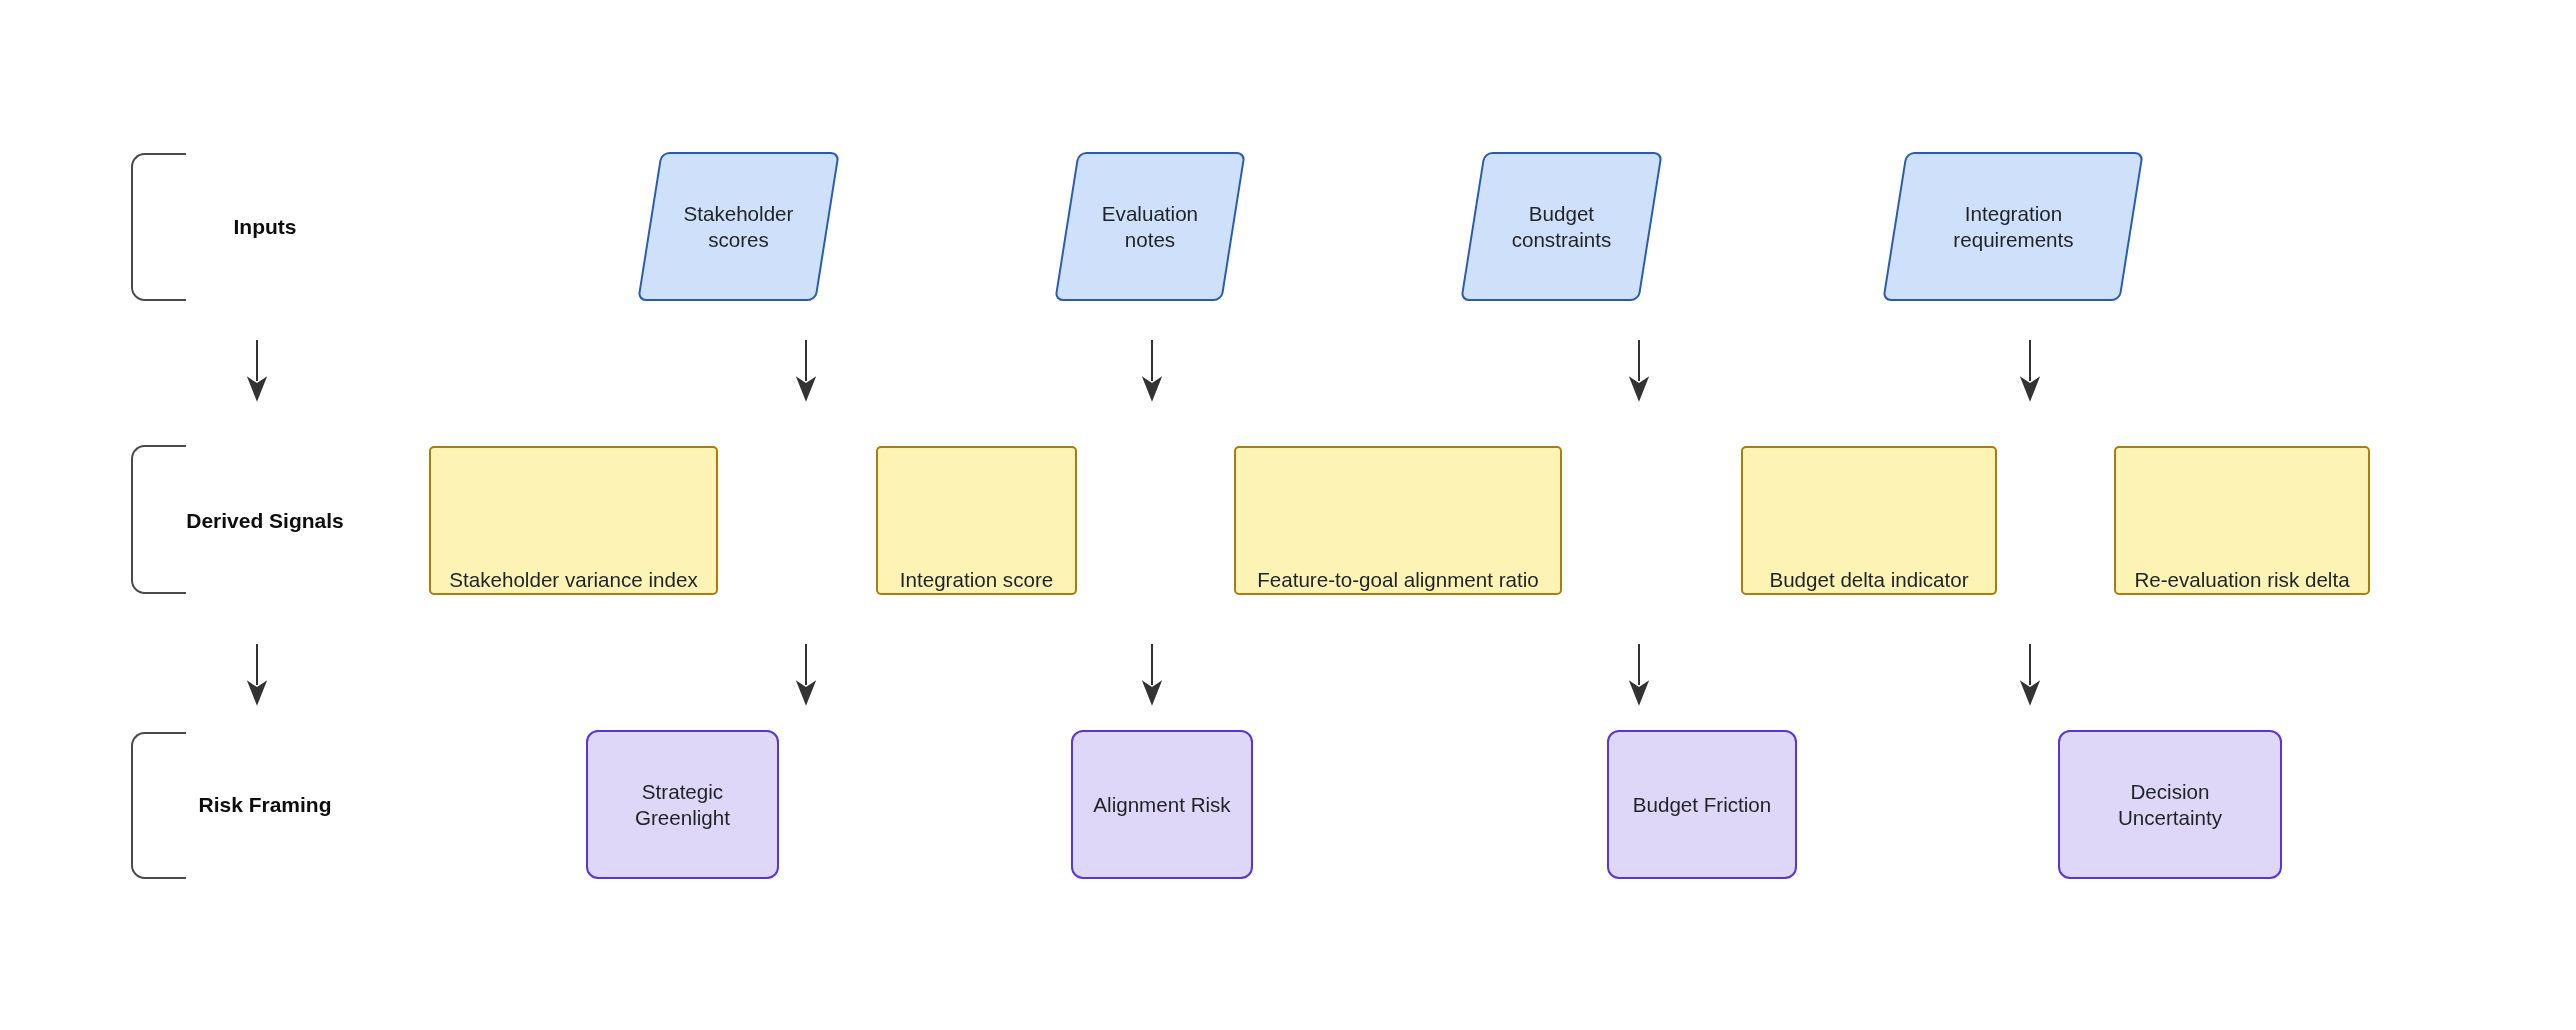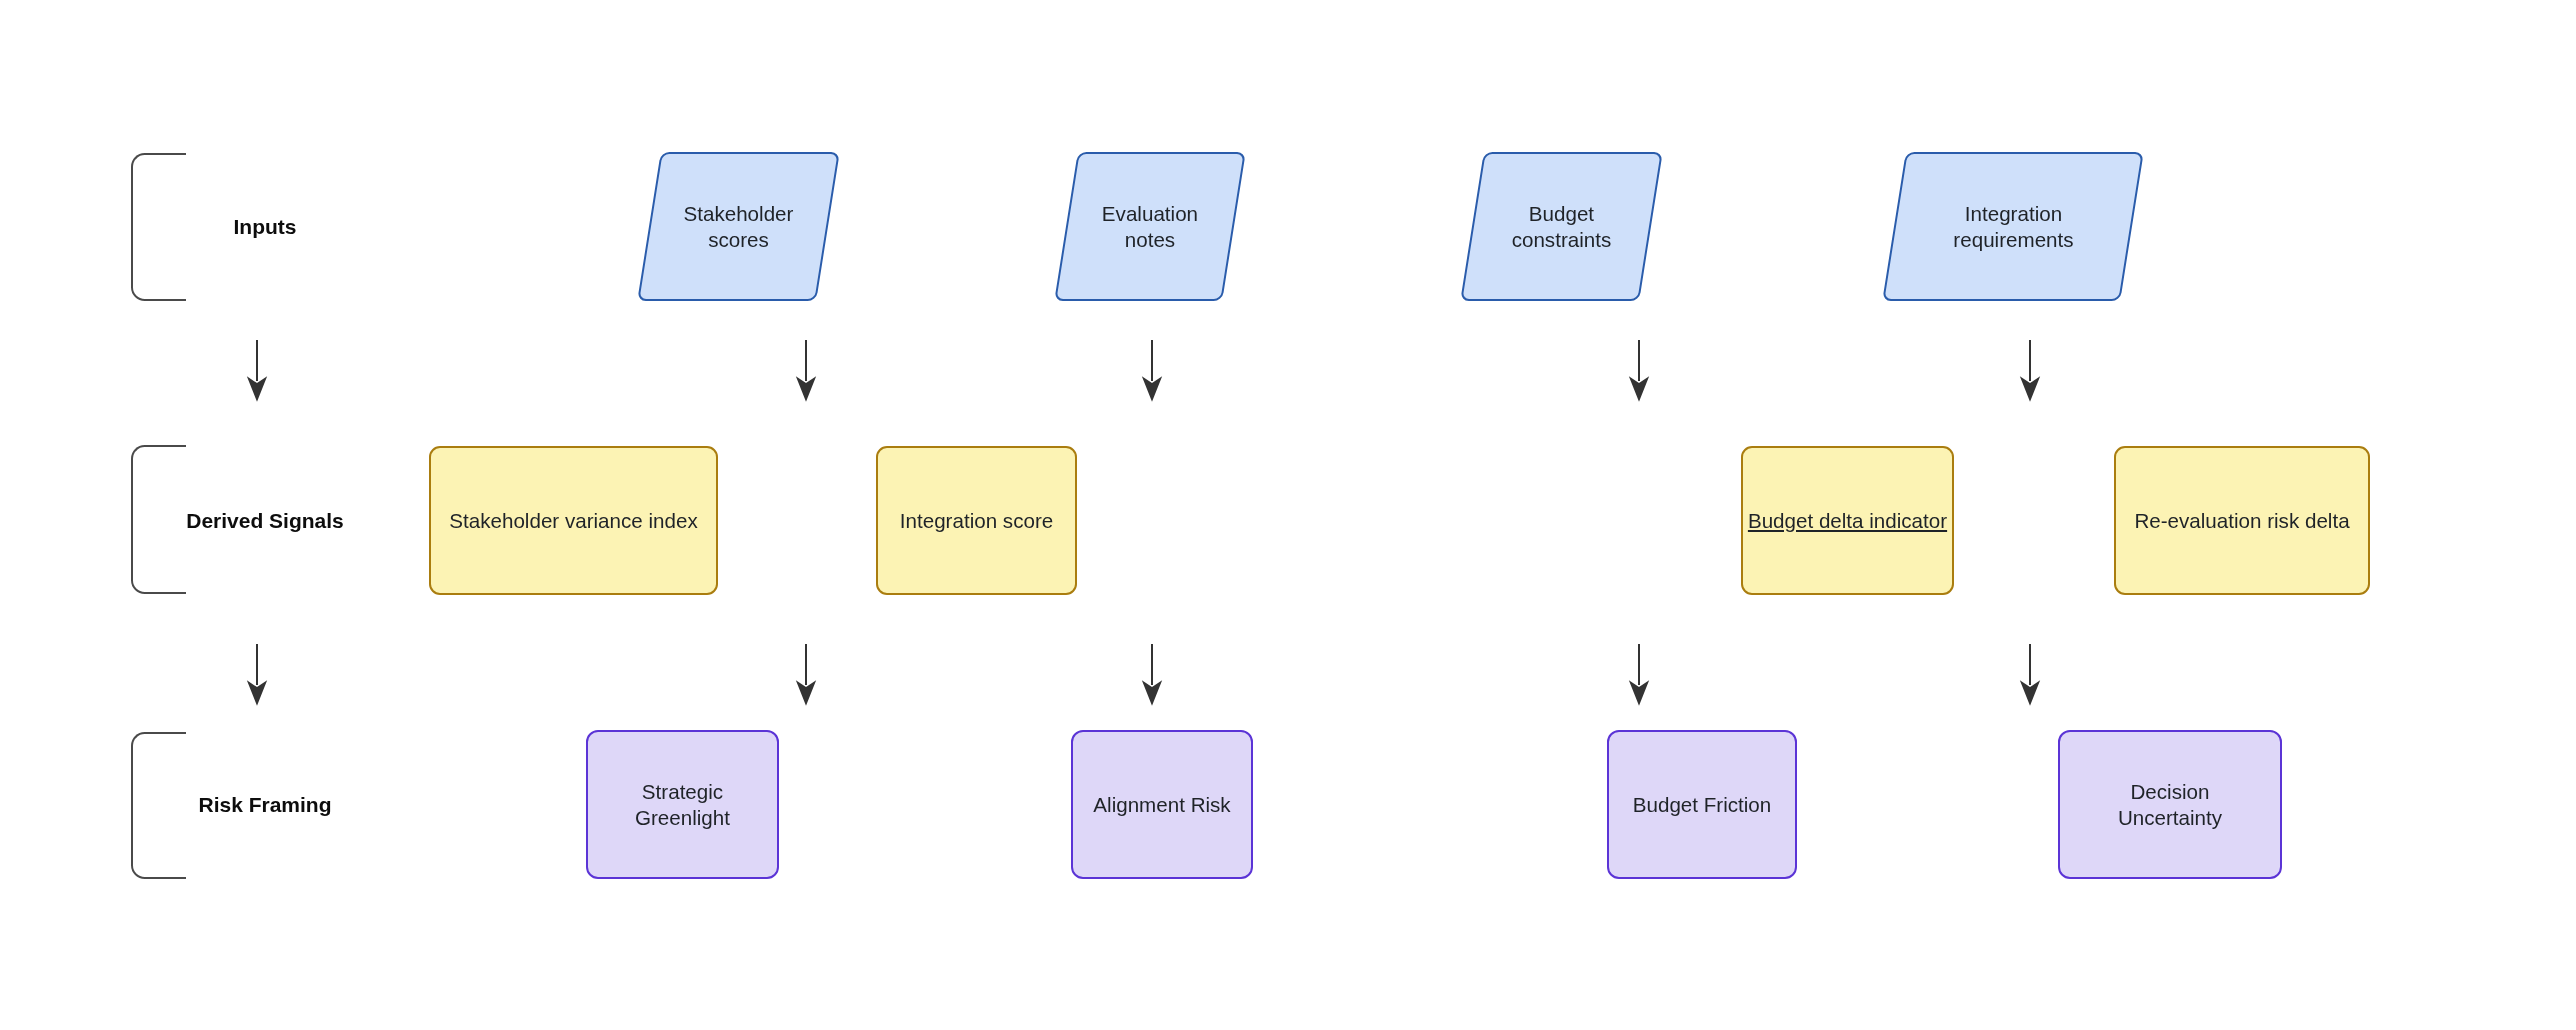--- a/index.html
+++ b/index.html
@@ -59,22 +59,23 @@
     border: 2.6px solid #2A5CAB;
     border-radius: 8.6px;
     transform: skewX(-9deg);
   }
   .para .node-text { transform: skewX(9deg); }
 
   
   .signal {
     background: #FCF3B4;
     border: 2.6px solid #AA7D0F;
-    border-radius: 11px;
+    border-radius: 5px;
     top: 446px;
+    align-items: flex-end;
   }
 
   
   .risk {
     background: #DED7F8;
     border: 2.6px solid #5B34D6;
     border-radius: 12px;
     top: 730px;
   }
 
@@ -121,21 +122,24 @@
   <div class="node para" style="left:1894px;top:152px;width:238px;">
     <span class="node-text" style="max-width:197px;">Integration requirements</span>
   </div>
 
   <div class="node signal nowrap" style="left:429px;width:289px;">
     <span class="node-text">Stakeholder variance index</span>
   </div>
   <div class="node signal nowrap" style="left:876px;width:201px;">
     <span class="node-text">Integration score</span>
   </div>
-  <div class="node signal nowrap" style="left:1741px;width:213px;text-decoration:underline;">
+  <div class="node signal nowrap" style="left:1234px;width:328px;">
+    <span class="node-text">Feature-to-goal alignment ratio</span>
+  </div>
+  <div class="node signal nowrap" style="left:1741px;width:256px;">
     <span class="node-text">Budget delta indicator</span>
   </div>
   <div class="node signal nowrap" style="left:2114px;width:256px;">
     <span class="node-text">Re-evaluation risk delta</span>
   </div>
 
   <div class="node risk" style="left:586px;width:193px;">
     <span class="node-text" style="max-width:137px;">Strategic Greenlight</span>
   </div>
   <div class="node risk nowrap" style="left:1071px;width:182px;">

